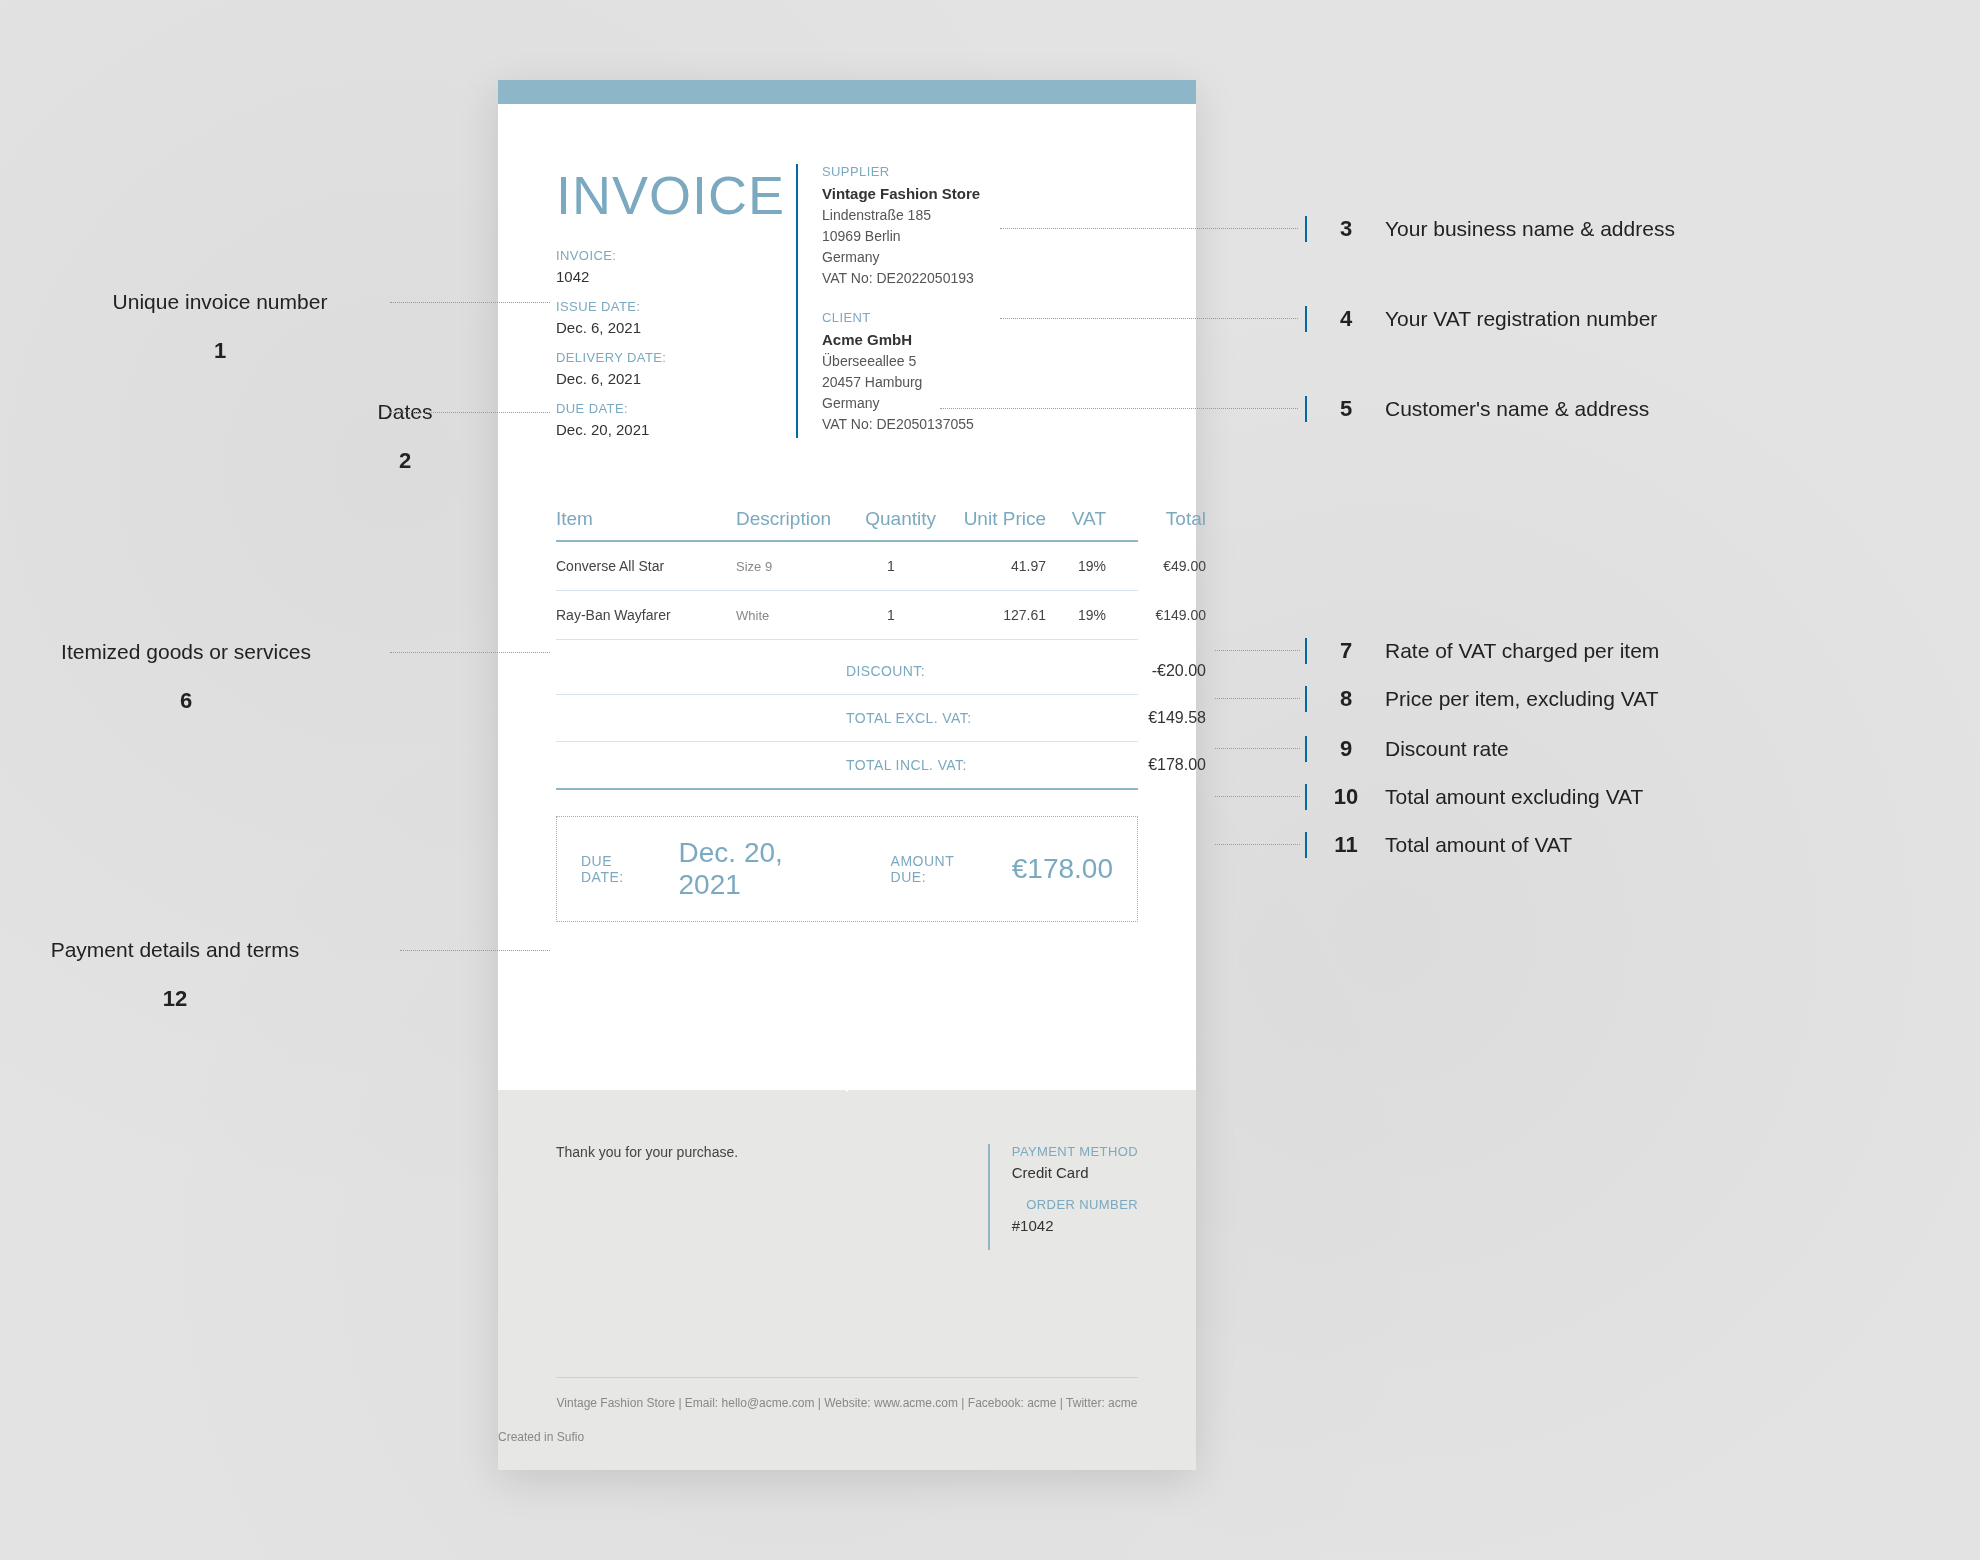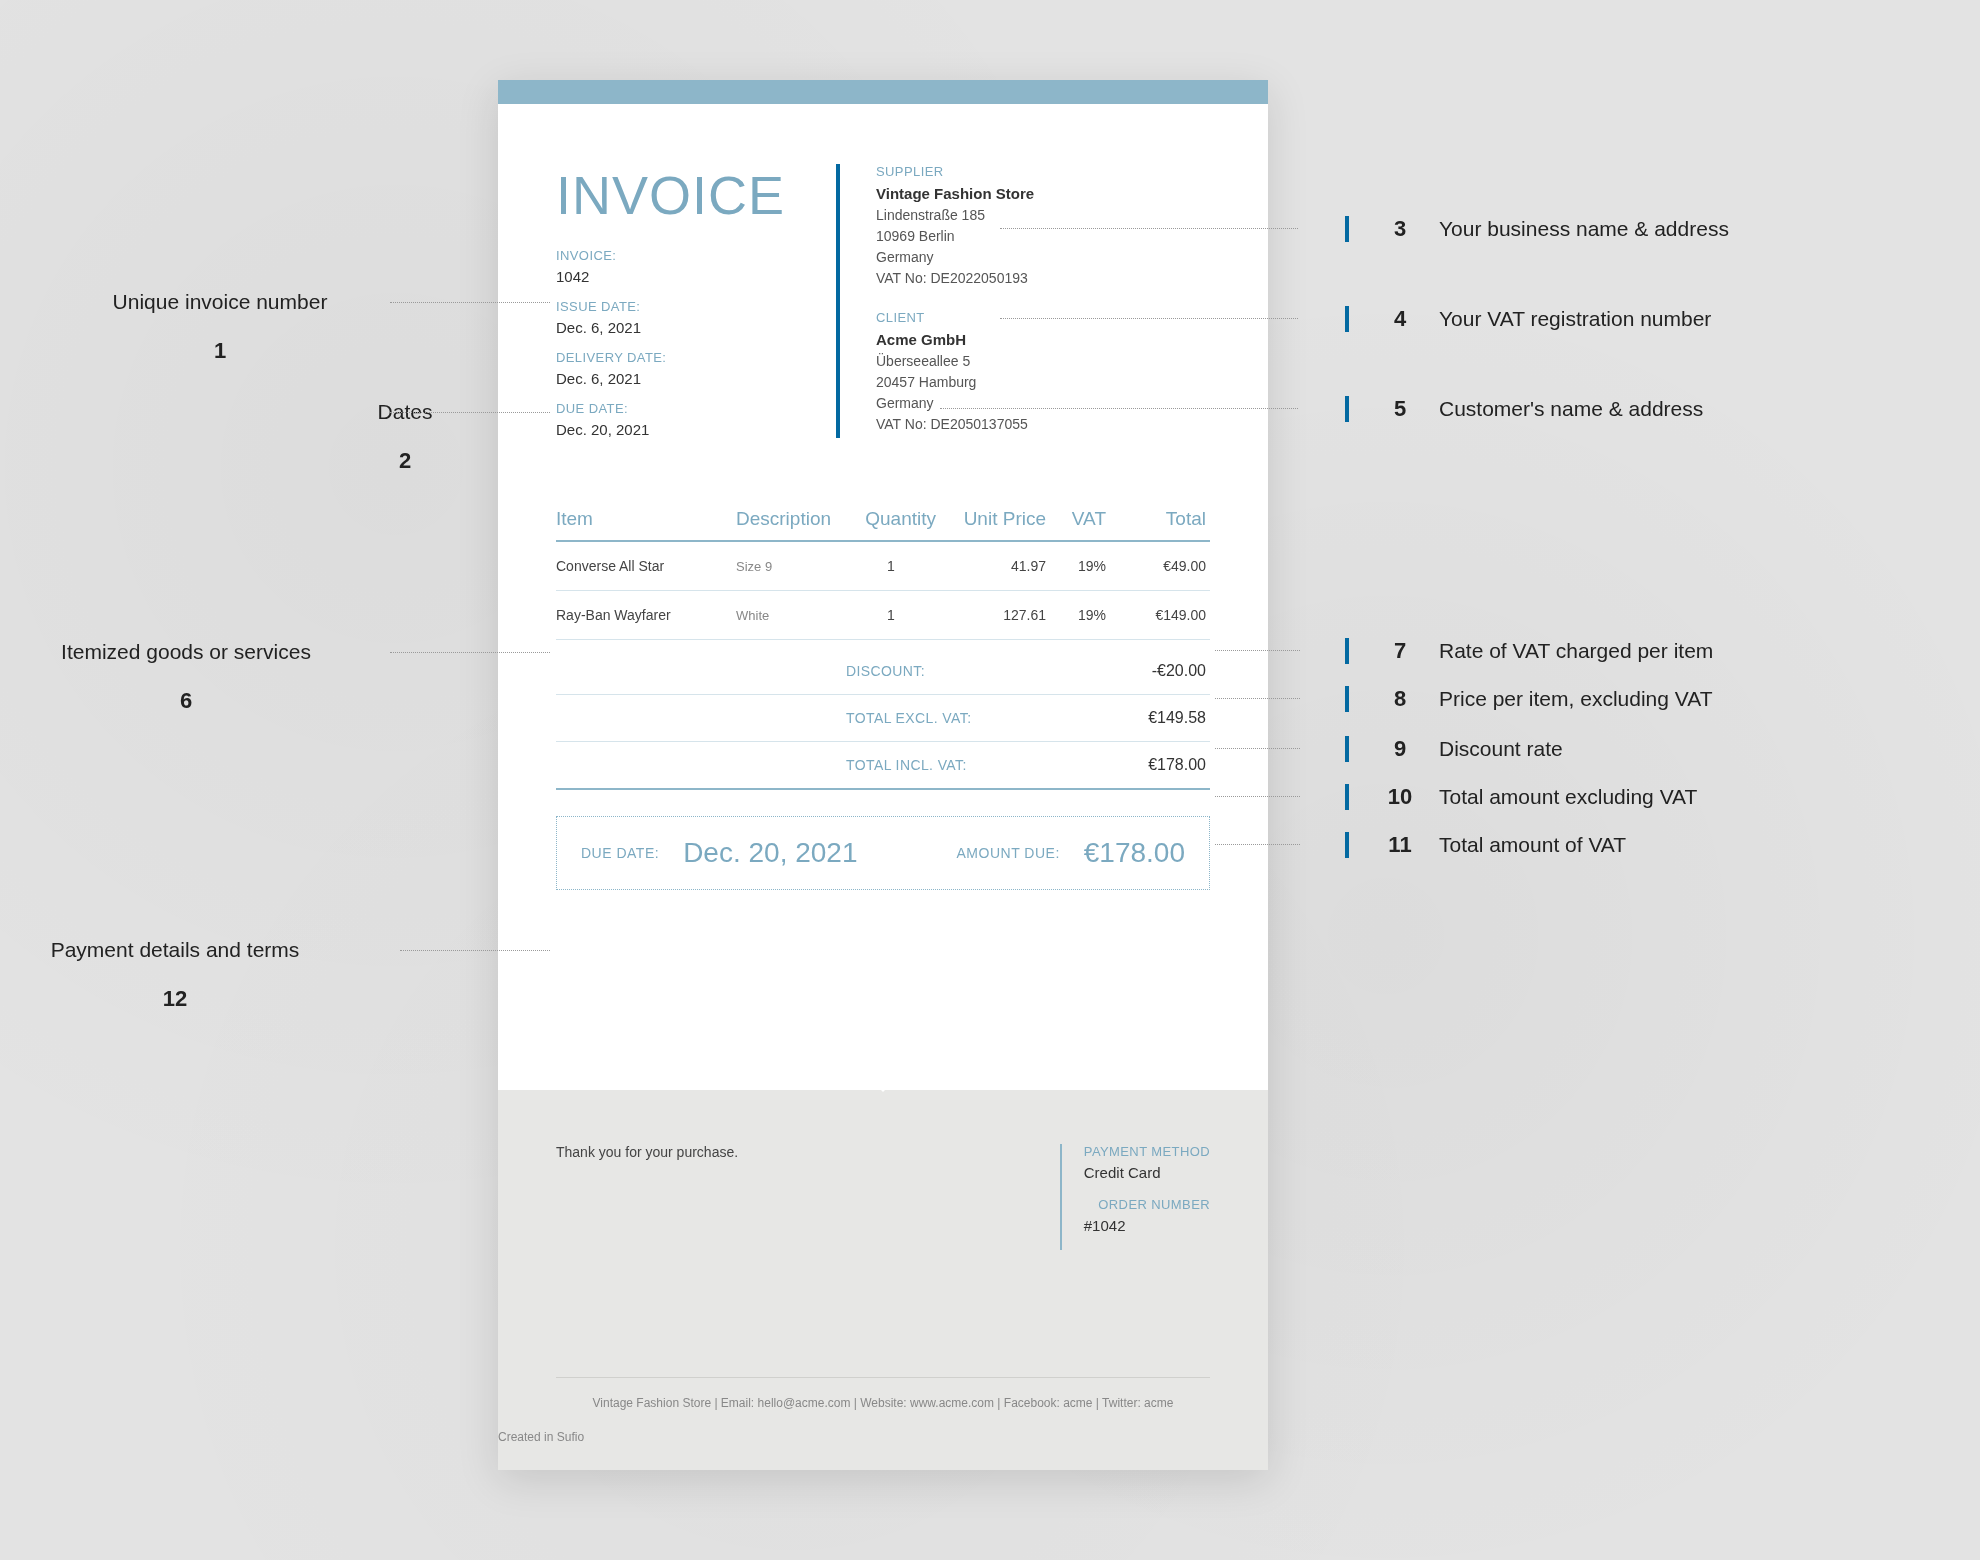--- a/index.html
+++ b/index.html
@@ -22,31 +22,31 @@
       radial-gradient(circle at 40% 80%, rgba(0,0,0,.02), transparent 40%);
     pointer-events:none;
   }
 
   .stage { position: relative; width: 1980px; height: 1560px; }
 
   
   .invoice {
     position: absolute;
     left: 498px; top: 80px;
-    width: 770px; height: 1390px;
+    width: 698px; height: 1390px;
     background: #fff;
     box-shadow: 0 10px 40px rgba(0,0,0,.12);
   }
   .topbar { height: 24px; background: #8db6c9; }
   .inner  { padding: 60px 58px 0 58px; position: relative; }
 
   
   .header { display: flex; }
   .left  { width: 240px; }
-  .right { border-left: 4px solid #0369a1; padding-left: 36px; flex:1;margin-left:40px; }
+  .right { border-left: 2px solid #0369a1; padding-left: 24px; flex:1; }
 
   .title {
     font-size: 54px;
     font-weight: 300;
     color: #7ba9c0;
     letter-spacing: 1px;
     margin-bottom: 22px;
   }
 
   .label { color:#7ba9c0; font-size:13px; letter-spacing:.4px; margin-top:14px; }

